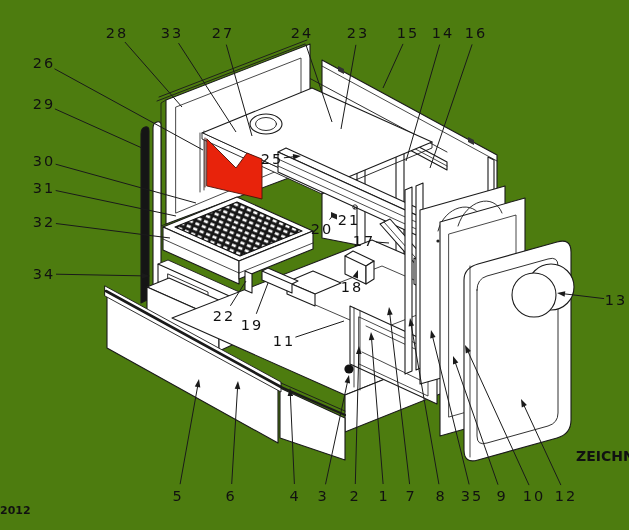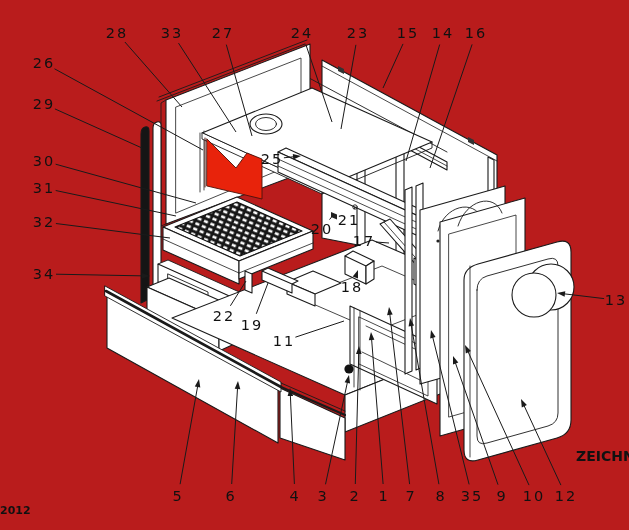--- a/index.html
+++ b/index.html
@@ -1,16 +1,16 @@
 <!DOCTYPE html>
 <html><head>
 <meta charset="utf-8">
 <style>
   html,body{margin:0;padding:0;background:#fff;}
-  .stage{position:relative;width:629px;height:530px;background:#b91c1c;overflow:hidden;
+  .stage{position:relative;width:629px;height:530px;background:#4d7c0f;overflow:hidden;
          font-family:"DejaVu Sans",sans-serif;}
   svg{display:block}
   #art path, #art line, #art ellipse, #art circle, #art polyline{vector-effect:non-scaling-stroke;}
   #callouts line{stroke:#1a1a1a;stroke-width:1;}
   #callouts text{font-family:"DejaVu Sans",sans-serif;font-size:14.5px;letter-spacing:2px;
                  fill:#111;text-anchor:middle;}
   #callouts polygon.arrow{fill:#1a1a1a;stroke:none;}
   text.zeichn{font-family:"DejaVu Sans",sans-serif;font-size:14px;font-weight:bold;fill:#111;}
   text.corner{font-family:"DejaVu Sans",sans-serif;font-size:11px;font-weight:bold;fill:#111;}
 </style>

